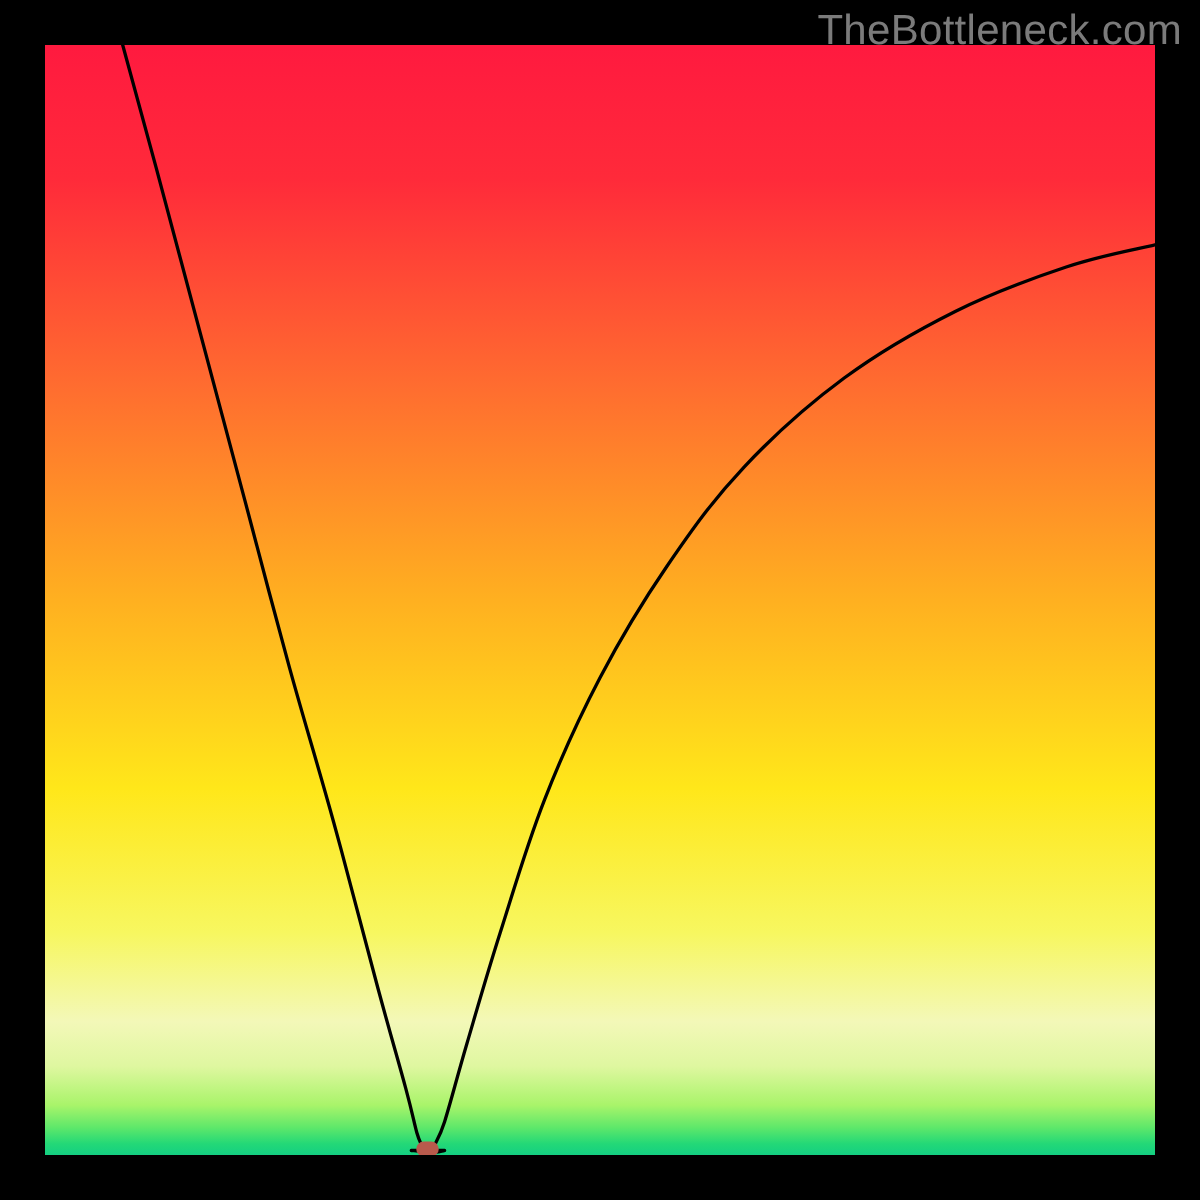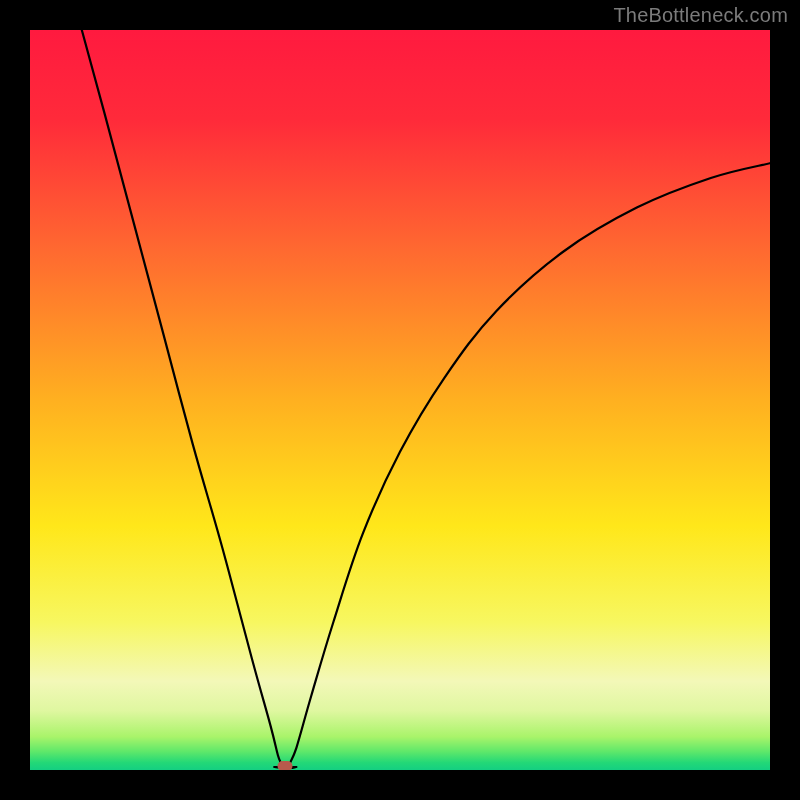--- a/index.html
+++ b/index.html
@@ -15,21 +15,21 @@
     position: relative;
     width: 800px;
     height: 800px;
     background: #000;
   }
   .watermark {
     position: absolute;
     top: 4px;
     right: 12px;
     color: #7b7b7b;
-    font-size: 20px;
+    font-size: 28px;
     letter-spacing: 0.2px;
     z-index: 5;
   }
   .plot-area {
     position: absolute;
     left: 30px;
     top: 30px;
     width: 740px;
     height: 740px;
     overflow: hidden;

